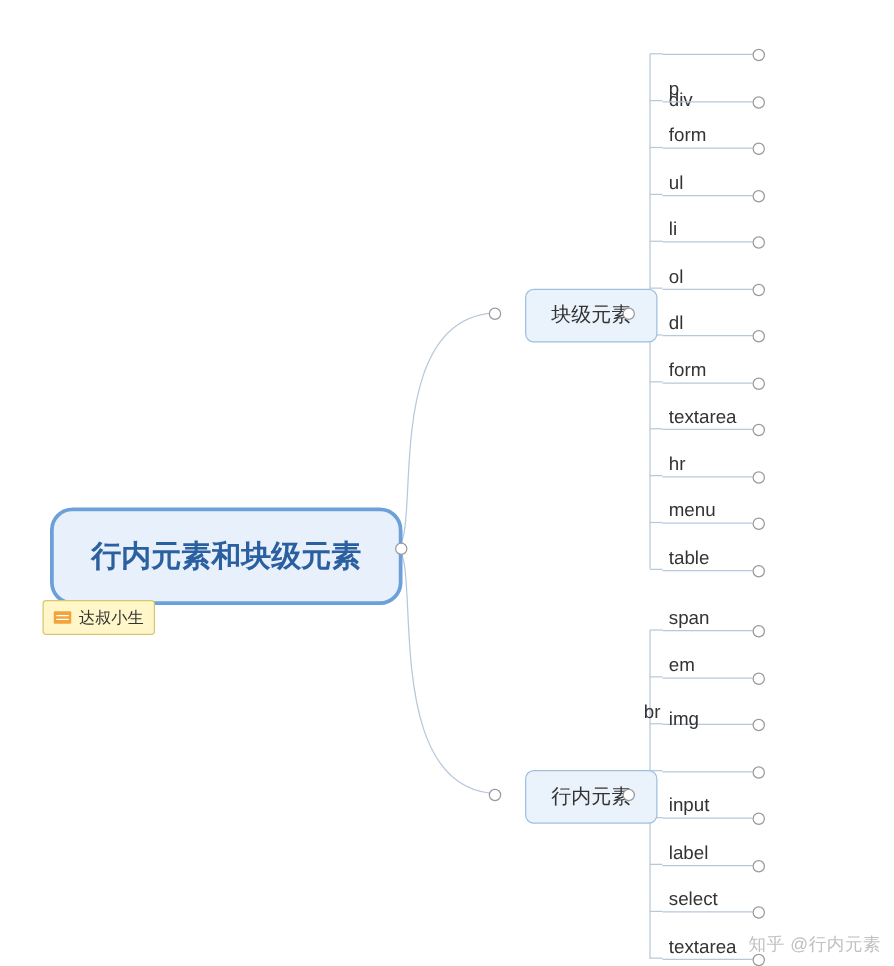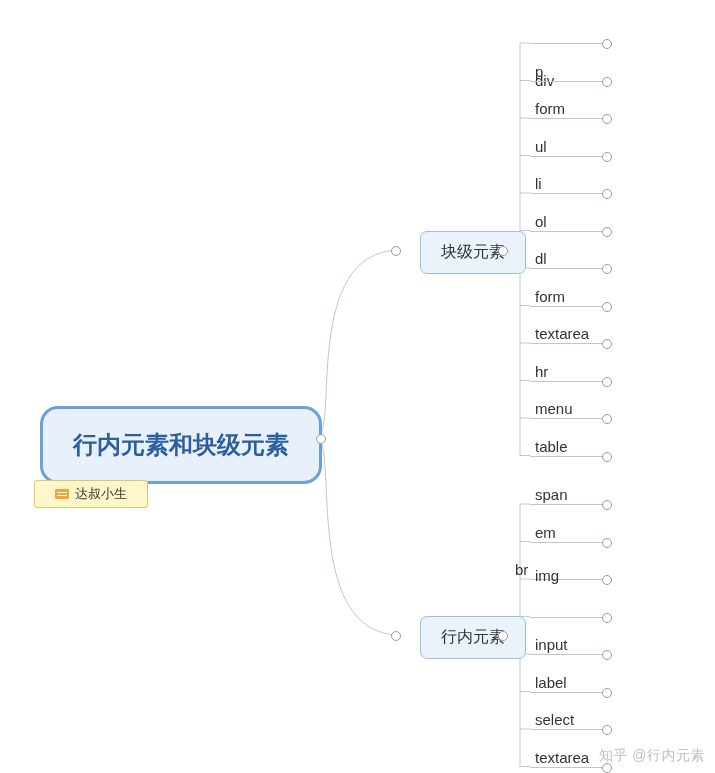--- a/index.html
+++ b/index.html
@@ -29,21 +29,21 @@
     font-size: 24px;
     font-weight: bold;
     color: #2a5fa0;
     text-align: center;
   }
   .tag-node {
     position: absolute;
     background: #fff7c9;
     border: 1px solid #d6c86b;
     border-radius: 3px;
-    padding: 4px 20px;
+    padding: 4px 8px;
     font-size: 13px;
     color: #333;
     display: flex;
     align-items: center;
     gap: 6px;
   }
   .tag-icon {
     width: 14px;
     height: 10px;
     background: #f2a33a;

